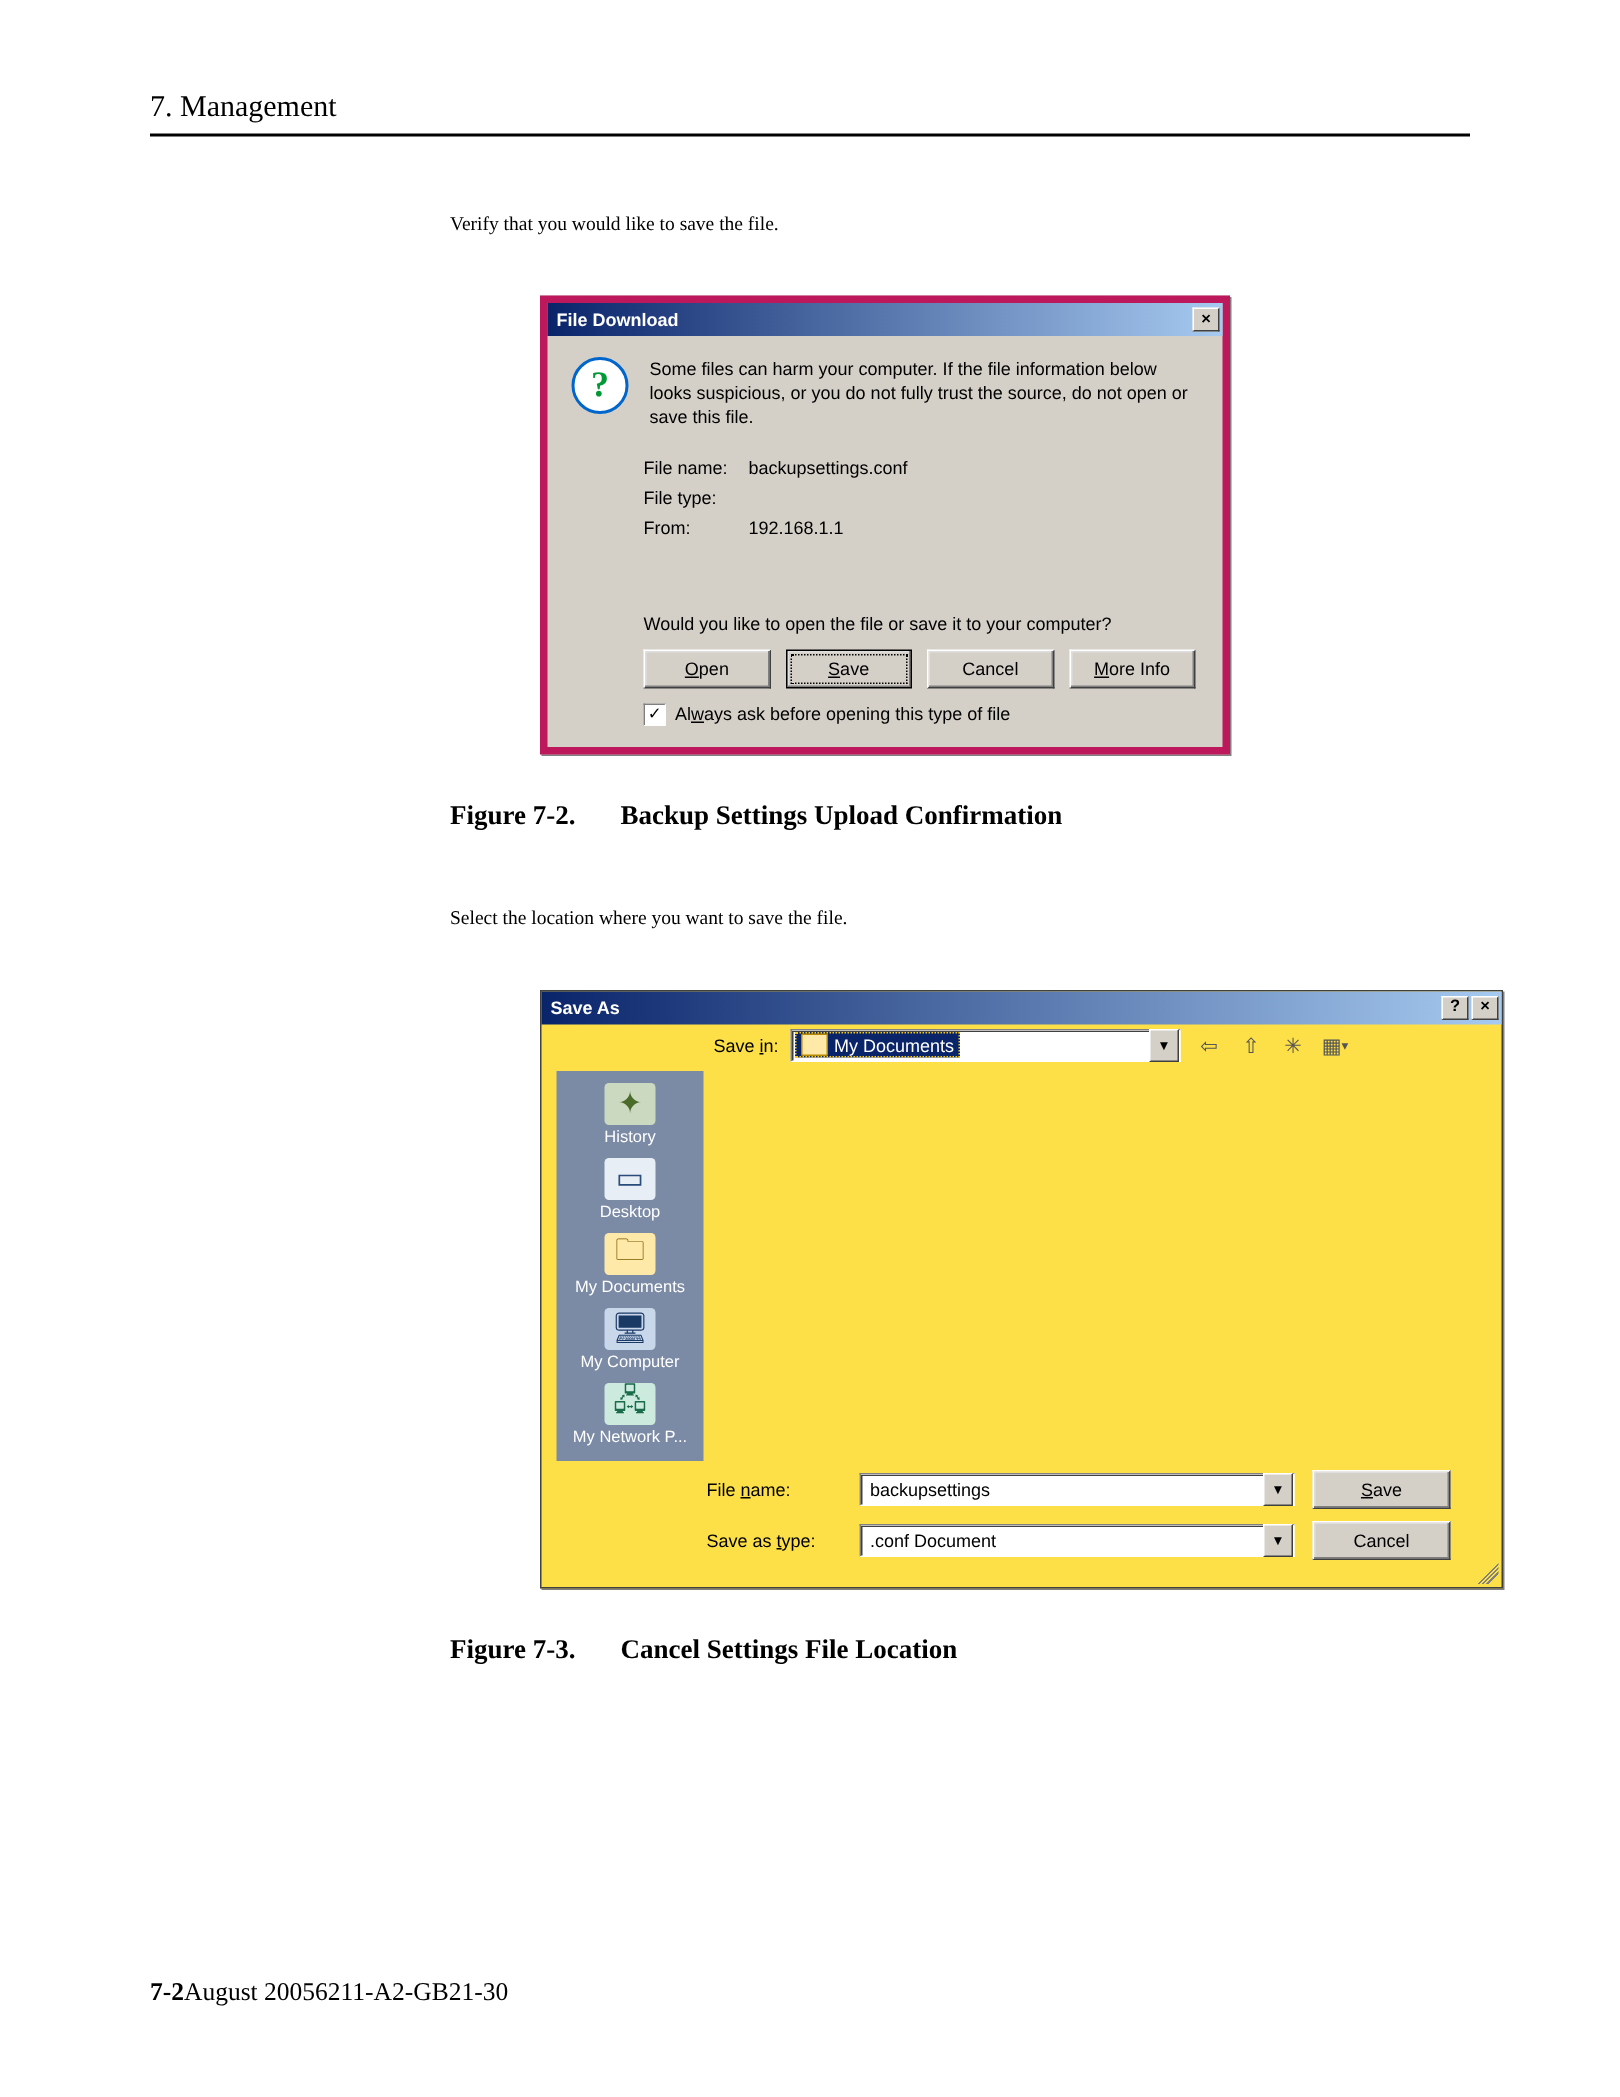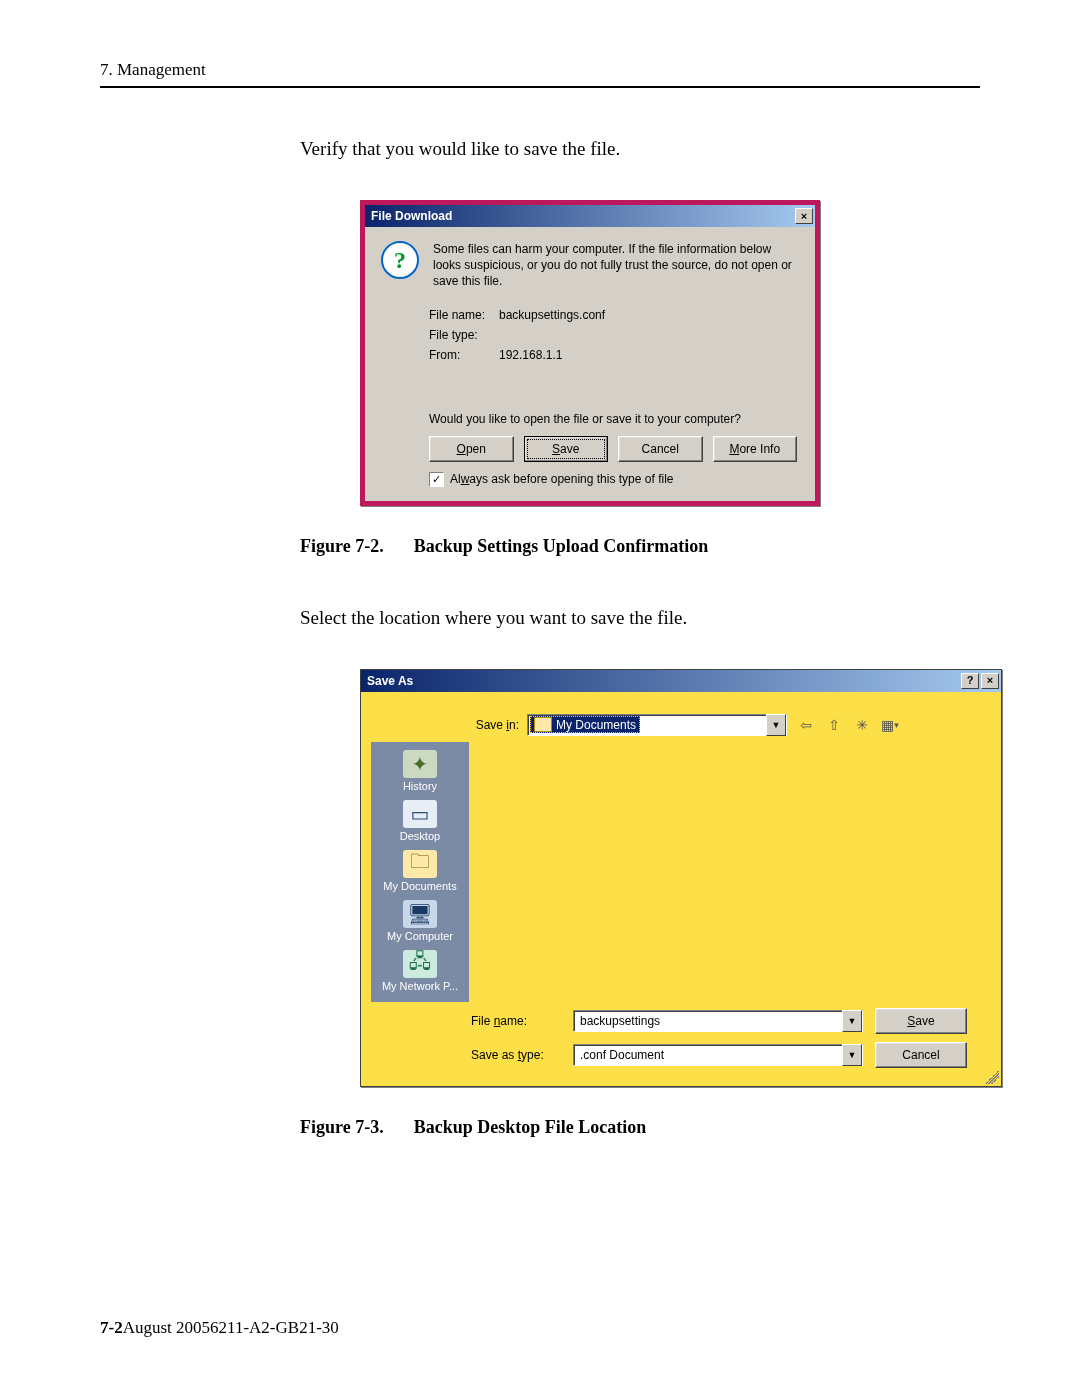--- a/index.html
+++ b/index.html
@@ -10,30 +10,30 @@
     color: #000;
   }
   .page {
     width: 1080px;
     height: 1398px;
     position: relative;
     box-sizing: border-box;
     padding: 60px 100px 0 100px;
   }
   .header-line {
-    font-size: 17px;
+    font-size: 20px;
     margin-bottom: 6px;
   }
   .hr {
     border: none;
     border-top: 2px solid #000;
     margin: 0 0 50px 0;
   }
   .body-text {
-    font-size: 19px;
+    font-size: 13px;
     margin-left: 200px;
     margin-bottom: 40px;
   }
   .caption {
     font-weight: bold;
     font-size: 18px;
     margin-left: 200px;
     margin-top: 30px;
     margin-bottom: 50px;
   }
@@ -182,21 +182,21 @@
     color: #fff;
     display: flex;
     align-items: center;
     height: 22px;
     padding: 0 2px 0 6px;
     font-weight: bold;
     font-size: 12px;
   }
   .dlg2 .titlebar .spacer { flex: 1; }
   .dlg2 .body {
-    padding: 22px 10px 10px 10px;
+    padding: 3px 10px 10px 10px;
   }
   .savein-row {
     display: flex;
     align-items: center;
     gap: 8px;
     margin-left: 90px;
     margin-bottom: 6px;
   }
   .savein-row .lbl { width: 58px; text-align: right; }
   .savein-combo {
@@ -505,21 +505,21 @@
             <span class="dd">▼</span>
           </div>
           <span class="right-btns"><span class="win-button">Cancel</span></span>
         </div>
       </div>
     </div>
     <div class="resize-grip"></div>
   </div>
 
   <div class="caption">
-    <span>Figure 7-3.</span><span class="gap"></span><span>Backup Desktop File Location</span>
+    <span>Figure 7-3.</span><span class="gap"></span><span>Cancel Settings File Location</span>
   </div>
 
   <div class="footer">
     <span class="pnum">7-2</span>
     <span>August 2005</span>
     <span>6211-A2-GB21-30</span>
   </div>
 
 </div>
 

